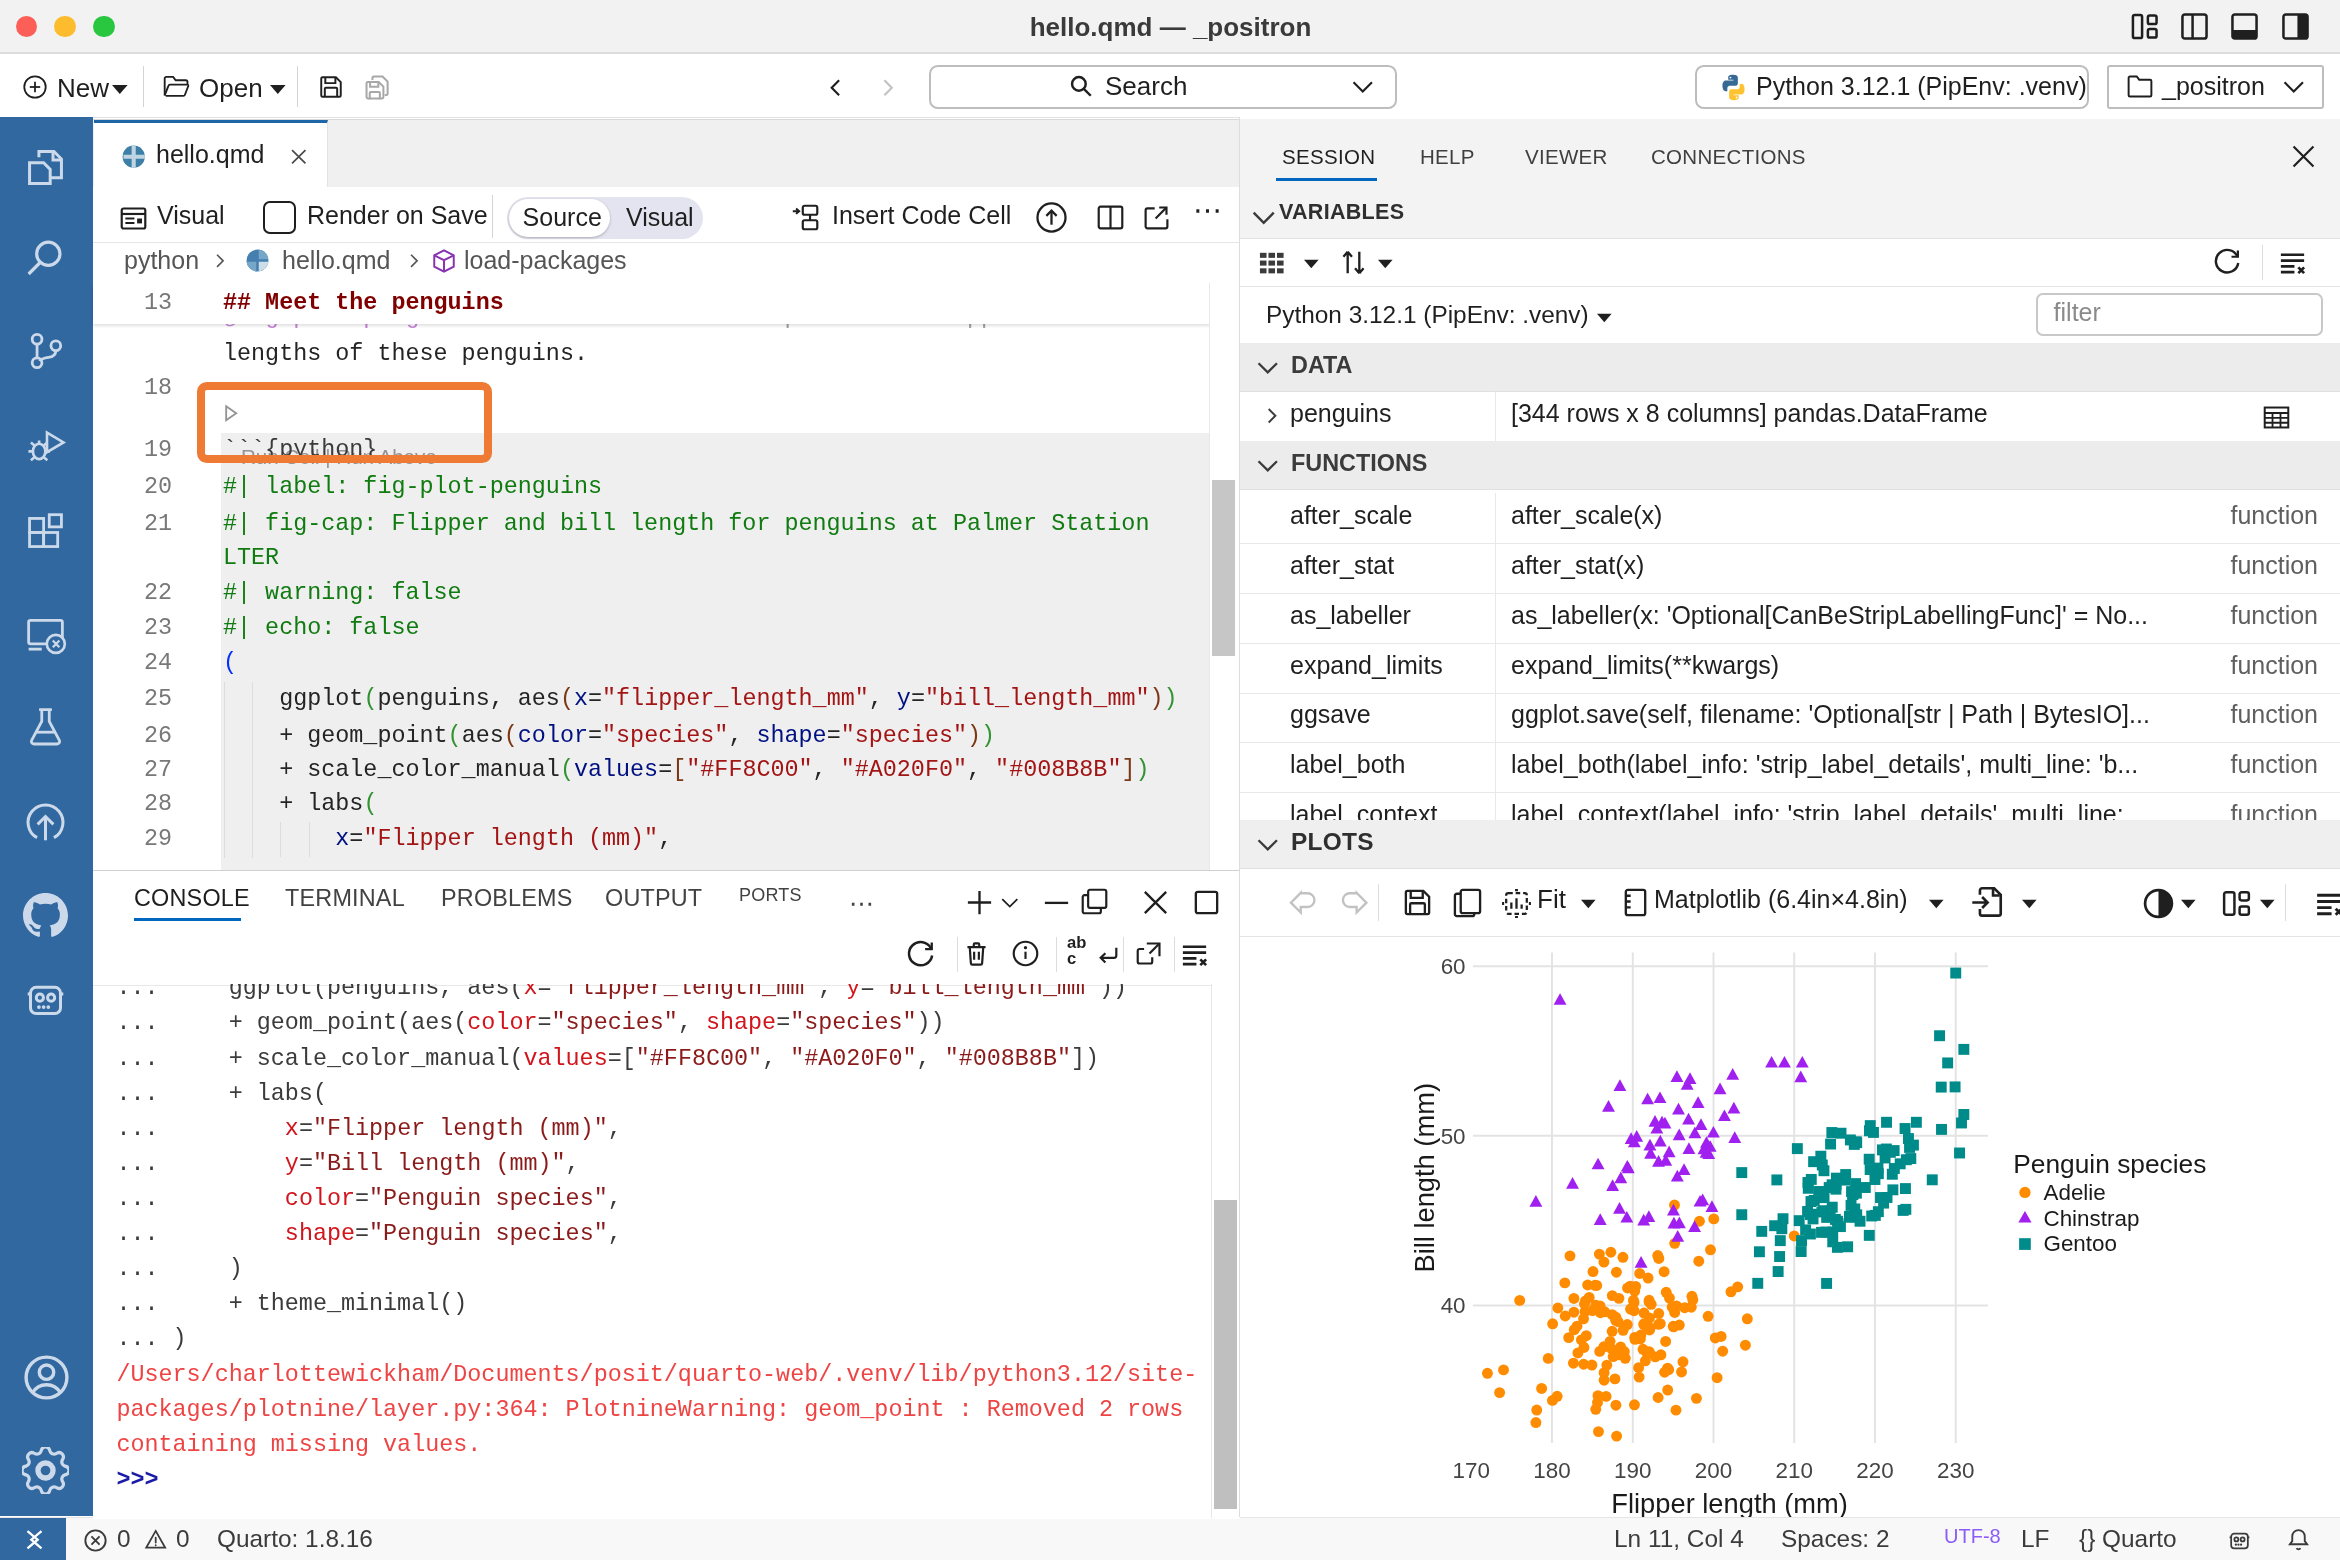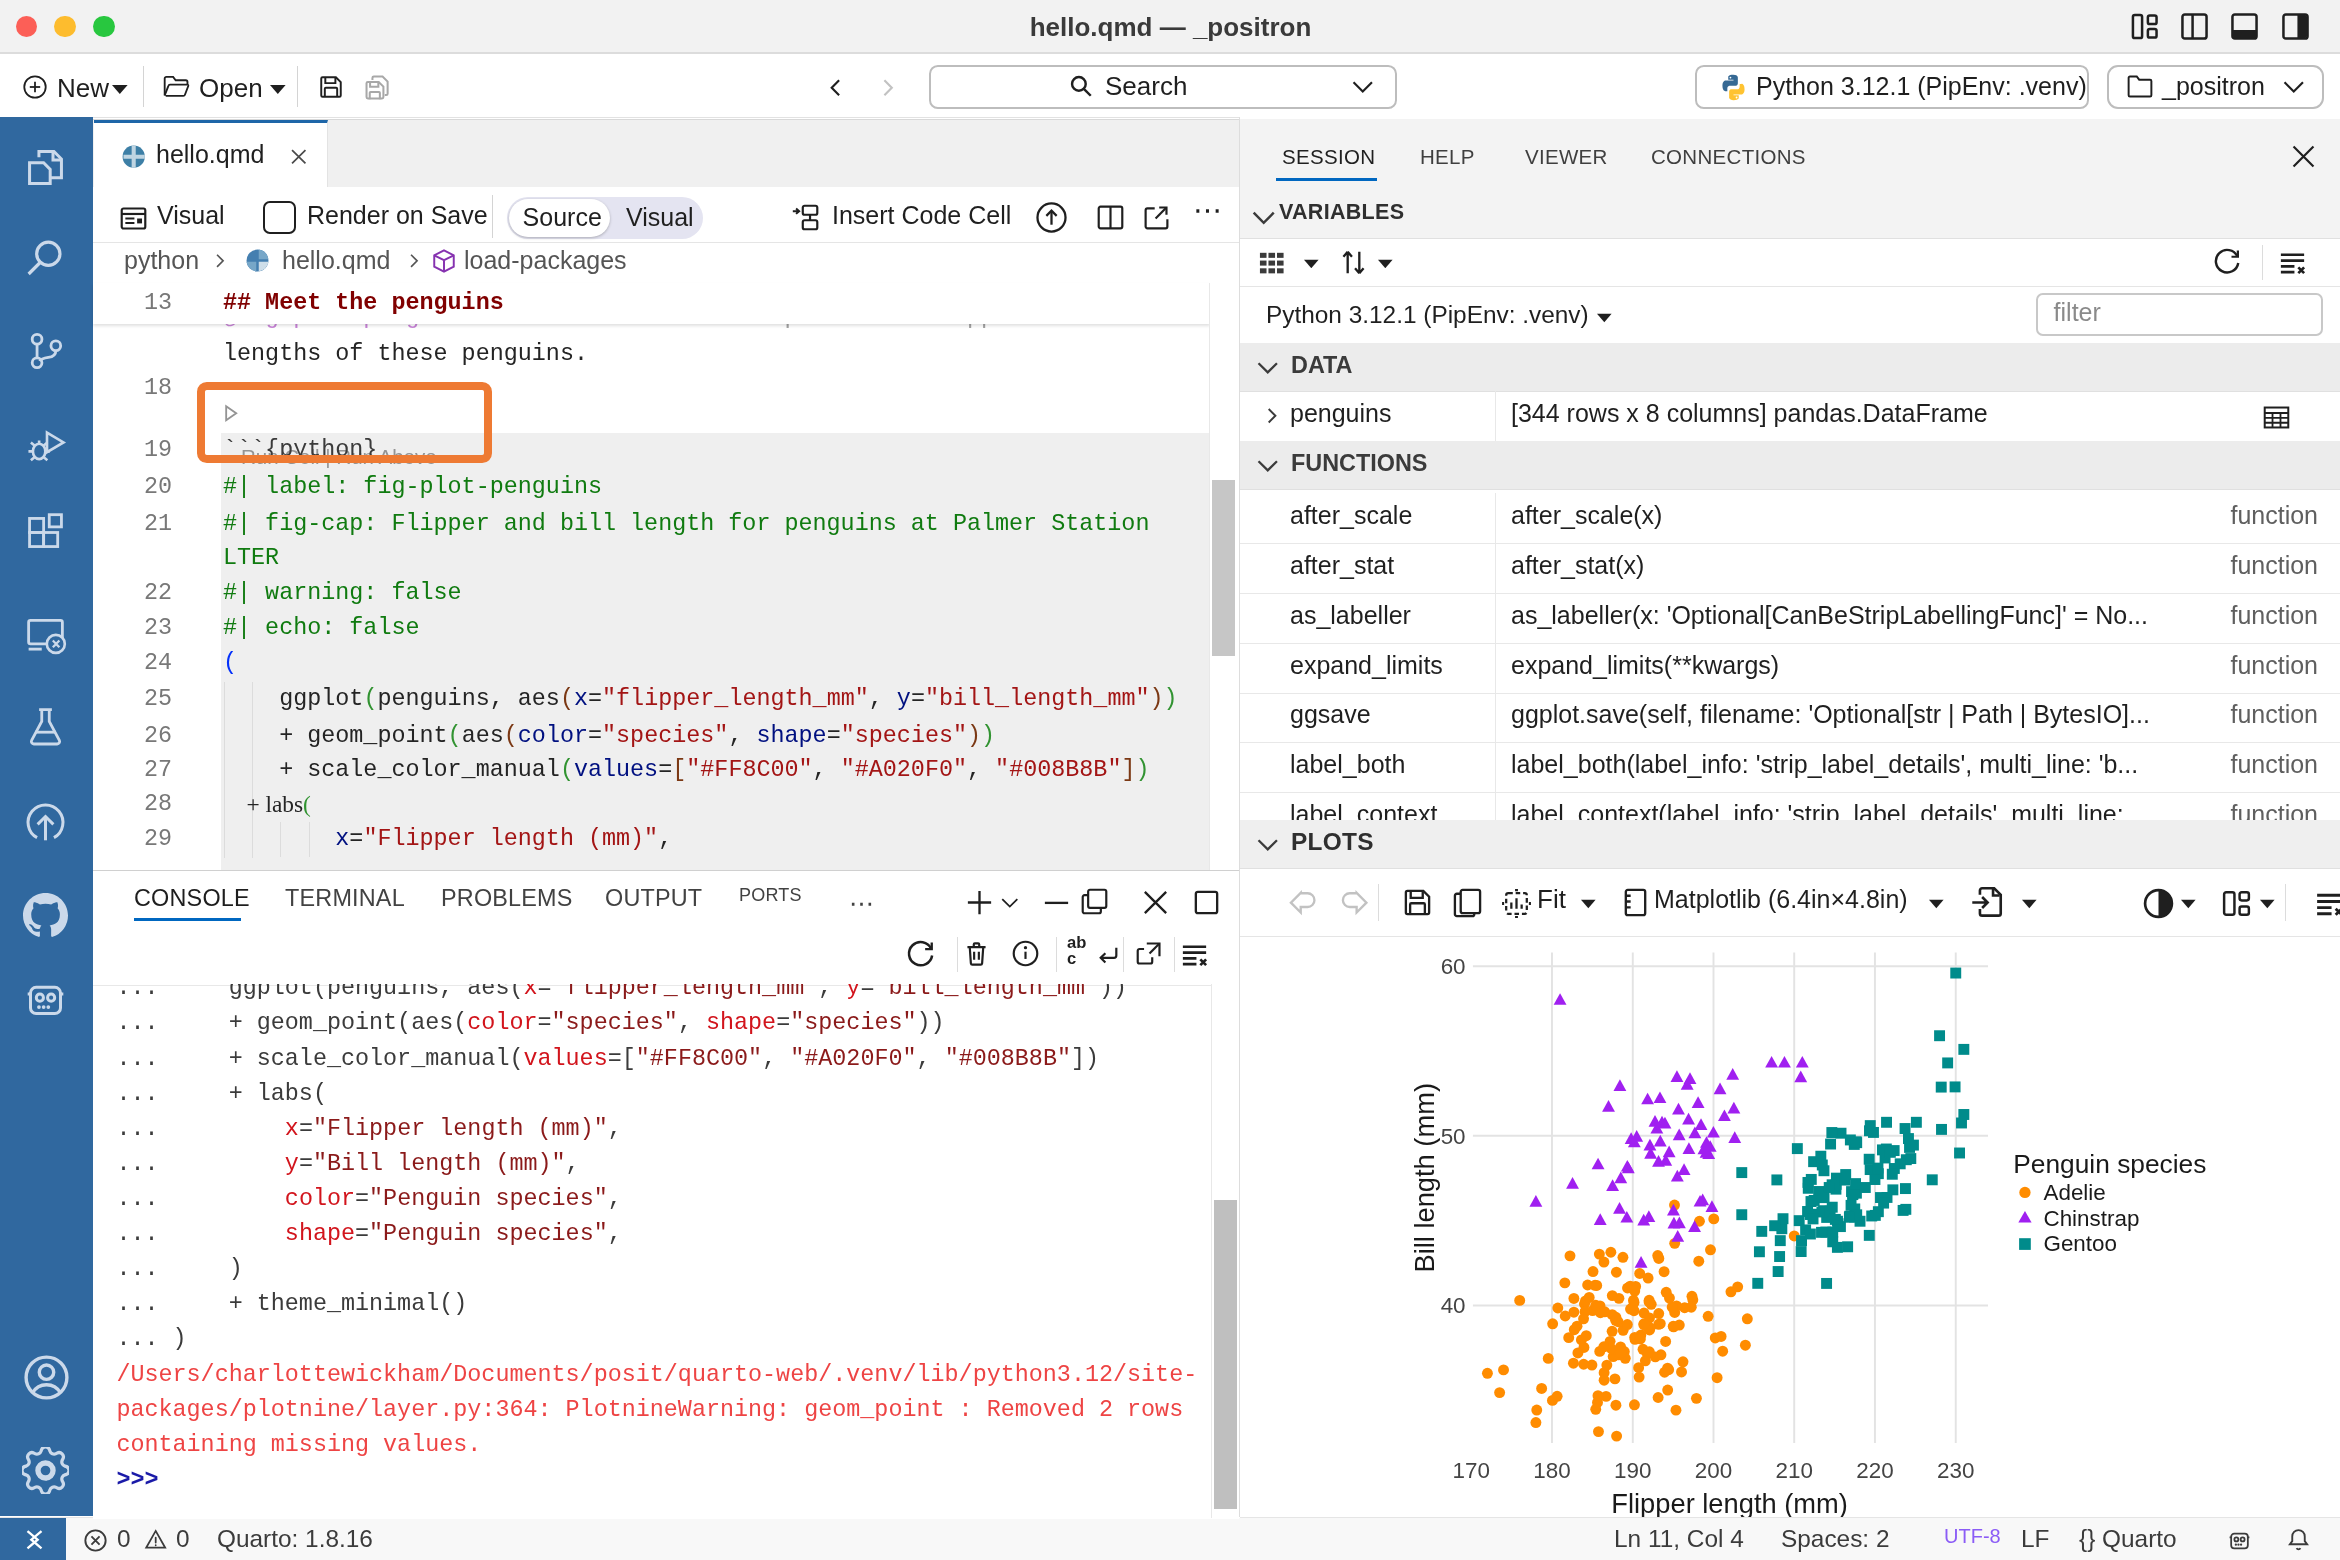--- a/index.html
+++ b/index.html
@@ -97,21 +97,21 @@
   </div>
 
   <div class="abs" style="left:1695px;top:10.7px;width:390px;height:40px;border:2px solid #bdbdbd;border-radius:8.8px;background:#fff;">
     <svg class="abs" style="left:21.5px;top:5.9px" width="29" height="29" viewBox="0 0 16 16">
       <path fill="#366994" d="M7.9 1 C4.9 1 5.1 2.3 5.1 2.3 v1.4 h2.9 v.4 H3.9 c0 0-2 -.2-2 2.9 0 3.1 1.7 3 1.7 3 h1 V8.6 c0-1.7 1.5-1.6 1.5-1.6 h2.9 c0 0 1.4 0 1.4-1.4 V3 C10.4 3 10.9 1 7.9 1 z M6.3 2 a.5.5 0 1 1 0 1 .5.5 0 0 1 0-1 z"></path>
       <path fill="#FFC331" d="M8.1 15 c3 0 2.8-1.3 2.8-1.3 v-1.4 H8 v-.4 h4.1 c0 0 2 .2 2-2.9 0-3.1-1.7-3-1.7-3 h-1 v1.4 c0 1.7-1.5 1.6-1.5 1.6 H7 c0 0-1.4 0-1.4 1.4 v2.6 C5.6 13 5.1 15 8.1 15 z M9.7 14 a.5.5 0 1 1 0-1 .5.5 0 0 1 0 1 z"></path>
     </svg>
     <div class="abs" style="left:59px;top:4.9px;font-size:25px;white-space:nowrap;">Python 3.12.1 (PipEnv: .venv)</div>
   </div>
 
-  <div class="abs" style="left:2107px;top:10.7px;width:213px;height:40px;border:2px solid #bdbdbd;border-radius:11px;background:#fff;">
+  <div class="abs" style="left:2107px;top:10.7px;width:213px;height:40px;border:2px solid #bdbdbd;border-radius:3px;background:#fff;">
     <svg class="abs" style="left:17.6px;top:7.8px" width="26" height="24.4" viewBox="0 0 16 14" fill="none" stroke="#1f1f1f" stroke-width="1.2">
       <path d="M1 12.5 V1.8 a.8.8 0 0 1 .8-.8 h4.2 l1.5 2 h6.7 a.8.8 0 0 1 .8.8 v8.7 a.8.8 0 0 1-.8.8 H1.8 a.8.8 0 0 1-.8-.8 z"></path>
     </svg>
     <div class="abs" style="left:53px;top:4.9px;font-size:25px;">_positron</div>
     <svg class="abs" style="left:174px;top:12.7px" width="21.5" height="15.6" viewBox="0 0 14 9" fill="none" stroke="#1f1f1f" stroke-width="1.4">
         <path d="M1 1.5 L7 7.5 L13 1.5"></path>
       </svg>
   </div>
 </div>
 
@@ -316,21 +316,21 @@
     <div class="abs mono row" style="left:130px;top:328px;height:35px;line-height:35px;font-size:23.4px;"><span class="g">#| echo: false</span></div>
     <div class="abs mono" style="left:0;top:363px;width:79px;height:35px;line-height:35px;font-size:23.4px;color:#787878;text-align:right;">24</div>
     <div class="abs mono row" style="left:130px;top:363px;height:35px;line-height:35px;font-size:23.4px;"><span class="b1">(</span></div>
     <div class="abs mono" style="left:0;top:399px;width:79px;height:35px;line-height:35px;font-size:23.4px;color:#787878;text-align:right;">25</div>
     <div class="abs mono row" style="left:130px;top:399px;height:35px;line-height:35px;font-size:23.4px;"><span class="tx">    ggplot</span><span class="b2">(</span><span class="tx">penguins, aes</span><span class="b3">(</span><span class="k">x</span><span class="tx">=</span><span class="s">"flipper_length_mm"</span><span class="tx">, </span><span class="k">y</span><span class="tx">=</span><span class="s">"bill_length_mm"</span><span class="b3">)</span><span class="b2">)</span></div>
     <div class="abs mono" style="left:0;top:436px;width:79px;height:35px;line-height:35px;font-size:23.4px;color:#787878;text-align:right;">26</div>
     <div class="abs mono row" style="left:130px;top:436px;height:35px;line-height:35px;font-size:23.4px;"><span class="tx">    + geom_point</span><span class="b2">(</span><span class="tx">aes</span><span class="b3">(</span><span class="k">color</span><span class="tx">=</span><span class="s">"species"</span><span class="tx">, </span><span class="k">shape</span><span class="tx">=</span><span class="s">"species"</span><span class="b3">)</span><span class="b2">)</span></div>
     <div class="abs mono" style="left:0;top:470px;width:79px;height:35px;line-height:35px;font-size:23.4px;color:#787878;text-align:right;">27</div>
     <div class="abs mono row" style="left:130px;top:470px;height:35px;line-height:35px;font-size:23.4px;"><span class="tx">    + scale_color_manual</span><span class="b2">(</span><span class="k">values</span><span class="tx">=</span><span class="b3">[</span><span class="s">"#FF8C00"</span><span class="tx">, </span><span class="s">"#A020F0"</span><span class="tx">, </span><span class="s">"#008B8B"</span><span class="b3">]</span><span class="b2">)</span></div>
     <div class="abs mono" style="left:0;top:504px;width:79px;height:35px;line-height:35px;font-size:23.4px;color:#787878;text-align:right;">28</div>
-    <div class="abs mono row" style="left:130px;top:504px;height:35px;line-height:35px;font-size:23.4px;font-family:Liberation Serif, serif;"><span class="tx">    + labs</span><span class="b2">(</span></div>
+    <div class="abs mono row" style="left:130px;top:504px;height:35px;line-height:35px;font-size:23.4px;"><span class="tx">    + labs</span><span class="b2">(</span></div>
     <div class="abs mono" style="left:0;top:539px;width:79px;height:35px;line-height:35px;font-size:23.4px;color:#787878;text-align:right;">29</div>
     <div class="abs mono row" style="left:130px;top:539px;height:35px;line-height:35px;font-size:23.4px;"><span class="tx">        </span><span class="k">x</span><span class="tx">=</span><span class="s">"Flipper length (mm)"</span><span class="tx">,</span></div>
   </div>
 <div class="abs" style="left:93px;top:283px;width:1117px;height:41px;background:#fff;box-shadow:0 2px 2.9px rgba(0,0,0,.12);">
     <div class="abs mono" style="left:0;top:2.9px;width:79px;height:35px;line-height:35px;font-size:23.4px;color:#787878;text-align:right;">13</div>
     <div class="abs mono row" style="left:130px;top:2.9px;height:35px;line-height:35px;font-size:23.4px;"><span class="h">## Meet the penguins</span></div>
   </div>
 <div class="abs" style="left:197px;top:382px;width:279px;height:65px;border:8.8px solid #EE7A33;border-radius:9.8px;"></div>
 <div class="abs" style="left:1209px;top:283px;width:29px;height:587px;background:#fff;border-left:1px solid #e8e8e8;"></div>
 <div class="abs" style="left:1212px;top:480px;width:23.4px;height:176px;background:#c6c6c6;"></div>

